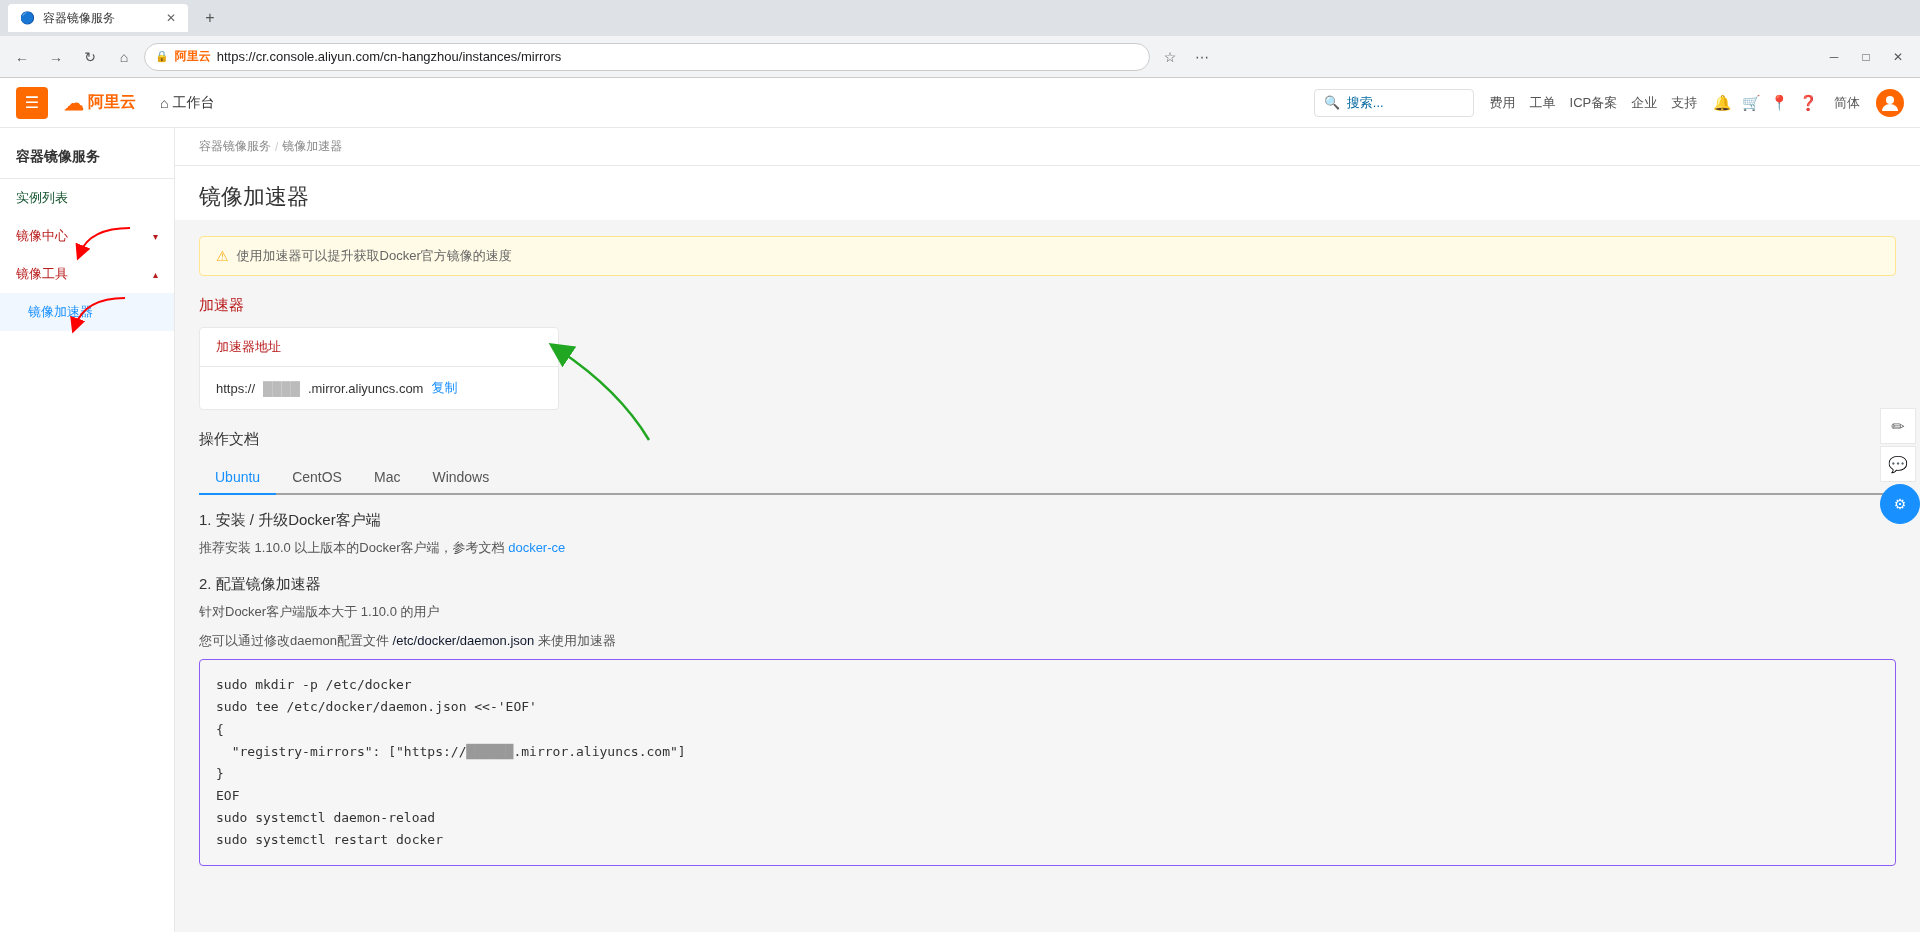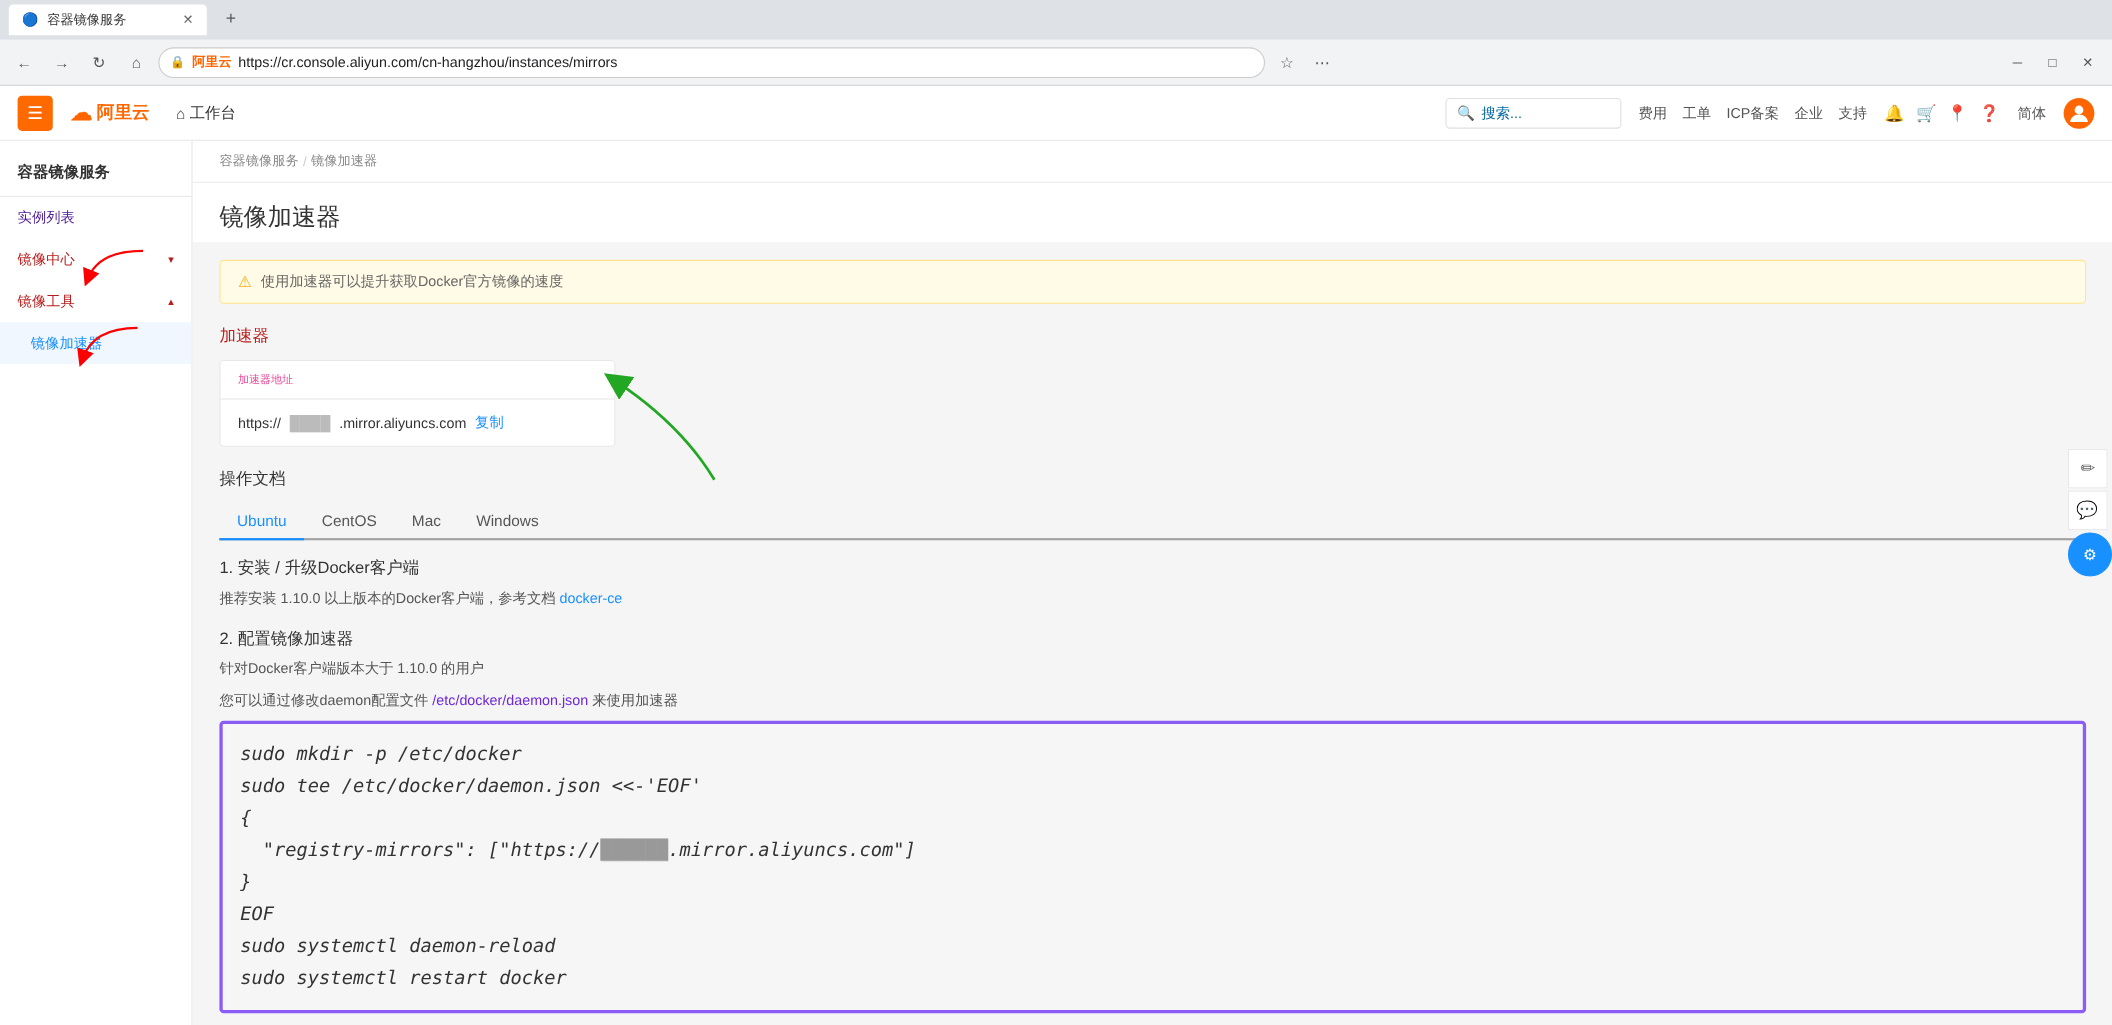--- a/index.html
+++ b/index.html
@@ -36,21 +36,21 @@
     .top-nav-icons span { cursor: pointer; font-size: 16px; }
     .lang-btn { font-size: 13px; color: #555; cursor: pointer; }
     .avatar { width: 28px; height: 28px; background: #ff6600; border-radius: 50%; display: flex; align-items: center; justify-content: center; color: #fff; font-size: 12px; cursor: pointer; }
 
     
     .content-wrapper { display: flex; flex: 1; overflow: hidden; }
 
     
     .sidebar { width: 175px; background: #fff; border-right: 1px solid #e8e8e8; flex-shrink: 0; padding-top: 8px; }
     .sidebar-title { padding: 12px 16px; font-size: 14px; font-weight: bold; color: #333; border-bottom: 1px solid #e8e8e8; }
-    .sidebar-item { padding: 10px 16px; cursor: pointer; font-size: 13px; color: #4c1d95; display: flex; align-items: center; justify-content: space-between; }
+    .sidebar-item { padding: 10px 16px; cursor: pointer; font-size: 13px; color: #14532d; display: flex; align-items: center; justify-content: space-between; }
     .sidebar-item.active { background: #f0f7ff; color: #1890ff; }
     .sidebar-item.sub { padding-left: 28px; font-size: 13px; }
     .sidebar-section { padding: 10px 16px; font-size: 13px; color: #b91c1c; display: flex; align-items: center; justify-content: space-between; cursor: pointer; }
     .chevron { font-size: 10px; }
 
     
     .main-content { flex: 1; overflow-y: auto; background: #f5f5f5; padding: 0; }
     .breadcrumb { padding: 10px 24px; font-size: 12px; color: #888; display: flex; align-items: center; gap: 4px; background: #fff; border-bottom: 1px solid #e8e8e8; }
     .breadcrumb-sep { color: #ccc; }
     .breadcrumb a { color: #888; cursor: pointer; }
@@ -59,39 +59,39 @@
     .page-body { padding: 16px 24px; }
 
     
     .info-banner { background: #fffbe6; border: 1px solid #ffe58f; border-radius: 4px; padding: 10px 16px; display: flex; align-items: center; gap: 8px; margin-bottom: 20px; }
     .info-icon { color: #faad14; font-size: 14px; }
     .info-text { font-size: 13px; color: #666; }
 
     
     .section-title { font-size: 15px; font-weight: 500; color: #b91c1c; margin-bottom: 12px; }
     .accelerator-card { background: #fff; border: 1px solid #e8e8e8; border-radius: 4px; padding: 0; width: 360px; }
-    .card-header { padding: 10px 16px; border-bottom: 1px solid #e8e8e8; font-size: 10px; color: #ec4899; }
+    .card-header { padding: 10px 16px; border-bottom: 1px solid #e8e8e8; font-size: 13px; color: #b91c1c; }
     .card-body { padding: 12px 16px; display: flex; align-items: center; gap: 8px; }
     .url-text { font-size: 13px; color: #333; }
     .url-masked { color: #bbb; font-size: 13px; }
     .copy-btn { color: #1890ff; cursor: pointer; font-size: 13px; }
 
     
     .docs-section { margin-top: 20px; }
     .docs-title { font-size: 15px; font-weight: 500; color: #333; margin-bottom: 12px; }
     .tabs-bar { display: flex; border-bottom: 2px solid #a3a3a3; margin-bottom: 16px; }
     .tab-item { padding: 8px 16px; cursor: pointer; font-size: 14px; color: #555; border-bottom: 2px solid transparent; margin-bottom: -2px; }
     .tab-item.active { color: #1890ff; border-bottom-color: #1890ff; }
 
     .step-title { font-size: 15px; color: #333; margin: 16px 0 8px; }
     .step-desc { font-size: 13px; color: #555; margin-bottom: 8px; line-height: 1.6; }
     .step-desc a { color: #1890ff; cursor: pointer; text-align: center; }
-    .step-desc .file-path { color: #6d28d9; }
-
-    .code-block { background: #f6f6f6; border: 3px solid #8b5cf6; border-radius: 4px; padding: 14px 16px; font-family: "Consolas", "Monaco", monospace; font-size: 17px; color: #333; line-height: 1.7; margin: 8px 0; white-space: pre; font-style: italic; }
+    .step-desc .file-path { color: #0f172a; }
+
+    .code-block { background: #f6f6f6; border: 1px solid #8b5cf6; border-radius: 4px; padding: 14px 16px; font-family: "Consolas", "Monaco", monospace; font-size: 13px; color: #333; line-height: 1.7; margin: 8px 0; white-space: pre; }
 
     
     .side-btns { position: fixed; right: 0; top: 50%; transform: translateY(-50%); display: flex; flex-direction: column; gap: 2px; }
     .side-btn { width: 36px; height: 36px; background: #fff; border: 1px solid #e8e8e8; display: flex; align-items: center; justify-content: center; cursor: pointer; color: #666; font-size: 16px; }
     .side-btn.blue { background: #1890ff; color: #fff; border-color: #1890ff; border-radius: 50%; width: 40px; height: 40px; }
   </style>
 </head>
 <body>
 
 <div class="browser-chrome">

